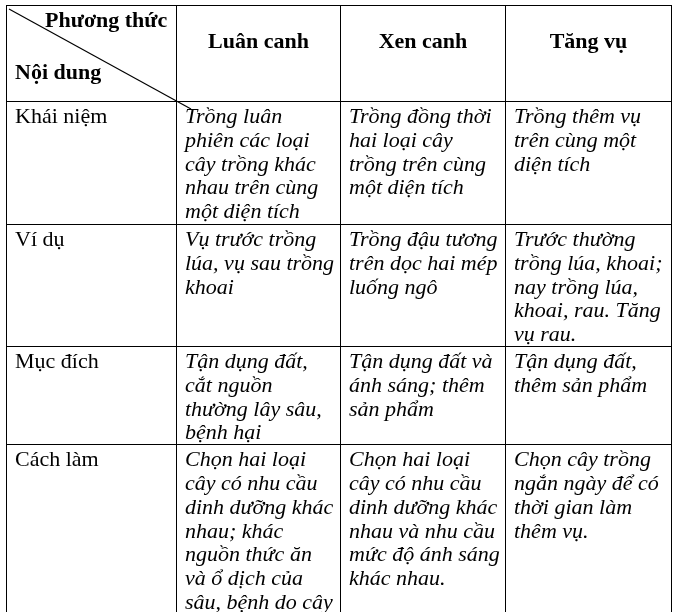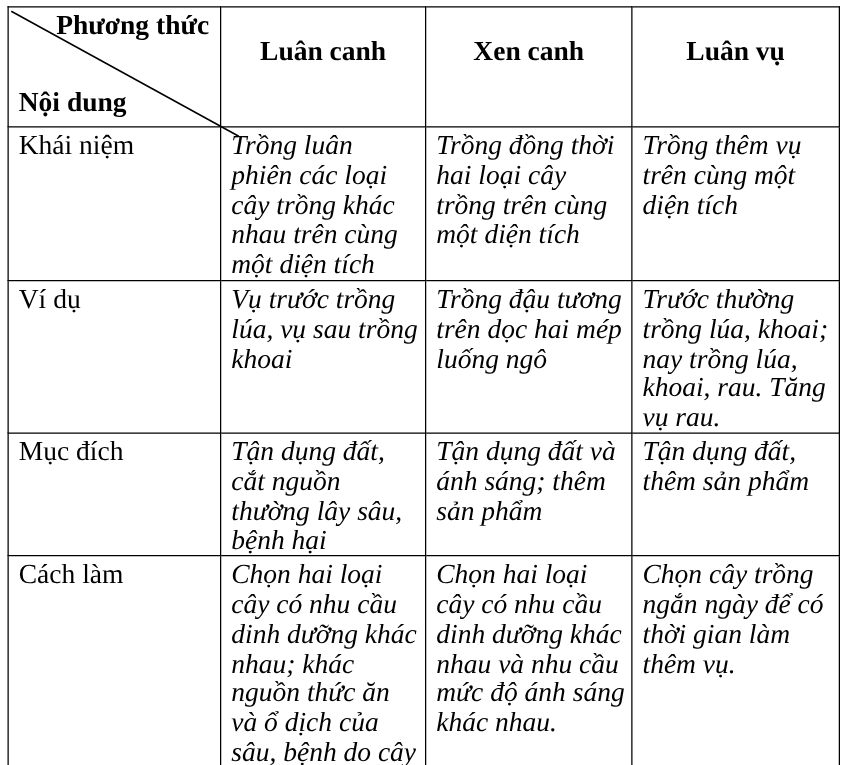--- a/index.html
+++ b/index.html
@@ -61,21 +61,21 @@
   }
   .diag-top {
     position: absolute;
     left: 38px;
     top: 2px;
     font-weight: bold;
   }
   .diag-bottom {
     position: absolute;
     left: 8px;
-    top: 64px;
+    top: 54px;
     font-weight: bold;
   }
 
   .row-label {
     padding-left: 8px !important;
     padding-top: 2px !important;
     margin-top: 20px;
   }
   .cell-i {
     font-style: italic;
@@ -103,21 +103,21 @@
       <tr class="hdr-row">
     <td class="diag-cell">
       <svg viewBox="0 0 170 95" preserveAspectRatio="none">
         <line x1="2" y1="3" x2="184" y2="103" stroke="#000" stroke-width="1.2"></line>
       </svg>
       <span class="diag-top">Phương thức</span>
       <span class="diag-bottom">Nội dung</span>
     </td>
     <td class="hdr-cell"><span>Luân canh</span></td>
     <td class="hdr-cell"><span>Xen canh</span></td>
-    <td class="hdr-cell"><span>Luân vụ</span></td>
+    <td class="hdr-cell"><span>Tăng vụ</span></td>
   </tr>
 
   <tr class="r1">
     <td class="row-label">Khái niệm</td>
     <td class="cell-i">Trồng luân phiên các loại cây trồng khác nhau trên cùng một diện tích</td>
     <td class="cell-i">Trồng đồng thời hai loại cây trồng trên cùng một diện tích</td>
     <td class="cell-i">Trồng thêm vụ trên cùng một diện tích</td>
   </tr>
 
   <tr class="r2">

